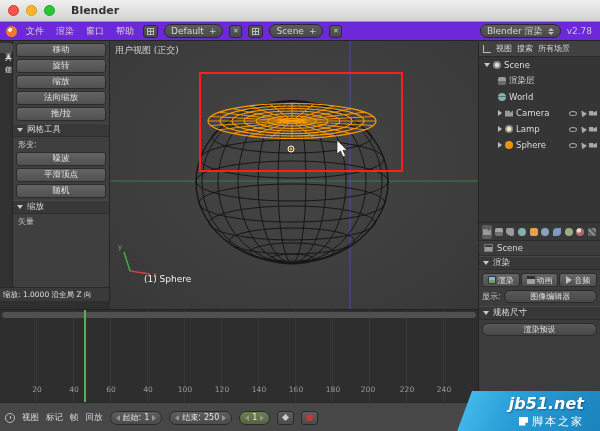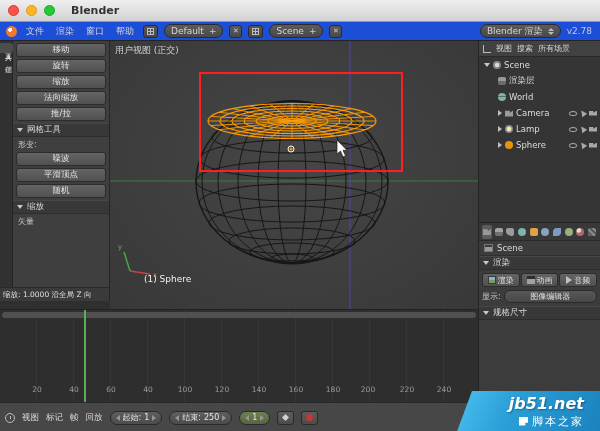--- a/index.html
+++ b/index.html
@@ -12,21 +12,21 @@
     background:linear-gradient(#efefef,#d2d2d2); border-bottom:1px solid #979797;
     display:flex; align-items:center; z-index:5; }
   .tl-group { display:flex; gap:7px; margin-left:8px; }
   .tl { width:11px; height:11px; border-radius:50%; }
   .tl.red { background:#fc5448; border:1px solid #d8382e; }
   .tl.yellow { background:#fdb528; border:1px solid #d99a18; }
   .tl.green { background:#28c737; border:1px solid #1aa826; }
   .win-title { margin-left:16px; font-size:11px; font-weight:bold; color:#333; }
 
   
-  .menubar { position:absolute; left:0; top:22px; width:600px; height:19px; background:#1d4ed8;
+  .menubar { position:absolute; left:0; top:22px; width:600px; height:19px; background:#6d28d9;
     border-bottom:1px solid #242424; display:flex; align-items:center; gap:6px; padding:0 6px;
     font-size:9px; color:#d6d6d6; z-index:5; }
   .blender-logo { width:11px; height:11px; border-radius:50%;
     background:radial-gradient(circle at 38% 34%, #fff 0 2px, #f5792a 2px 100%); flex:0 0 auto; }
   .menu-item { padding:1px 3px; white-space:nowrap; }
   .mini-btn { width:15px; height:13px; background:linear-gradient(#565656,#474747);
     border:1px solid #2a2a2a; border-radius:3px; display:flex; align-items:center; justify-content:center; }
   .grid-ic { width:7px; height:7px; border:1px solid #bdbdbd;
     background:linear-gradient(90deg,transparent 45%,#bdbdbd 45% 55%,transparent 55%),
                linear-gradient(transparent 45%,#bdbdbd 45% 55%,transparent 55%); }
@@ -416,20 +416,23 @@
       </div>
       <div class="display-row">
         <span>显示:</span>
         <span class="dropdown">图像编辑器</span>
       </div>
     </div>
     <div class="phdr">
       <span class="tri"></span>
       <span>规格尺寸</span>
     </div>
+    <div class="props-body">
+      <span class="dropdown full">渲染预设</span>
+    </div>
   </div>
 
   <div class="timeline">
     <div class="tl-area">
       <div class="tl-scroll"></div>
       <div class="cur-frame-line"></div>
       <span class="frame-label" style="left:37px">20</span>
       <span class="frame-label" style="left:74px">40</span>
       <span class="frame-label" style="left:111px">60</span>
       <span class="frame-label" style="left:148px">40</span>

